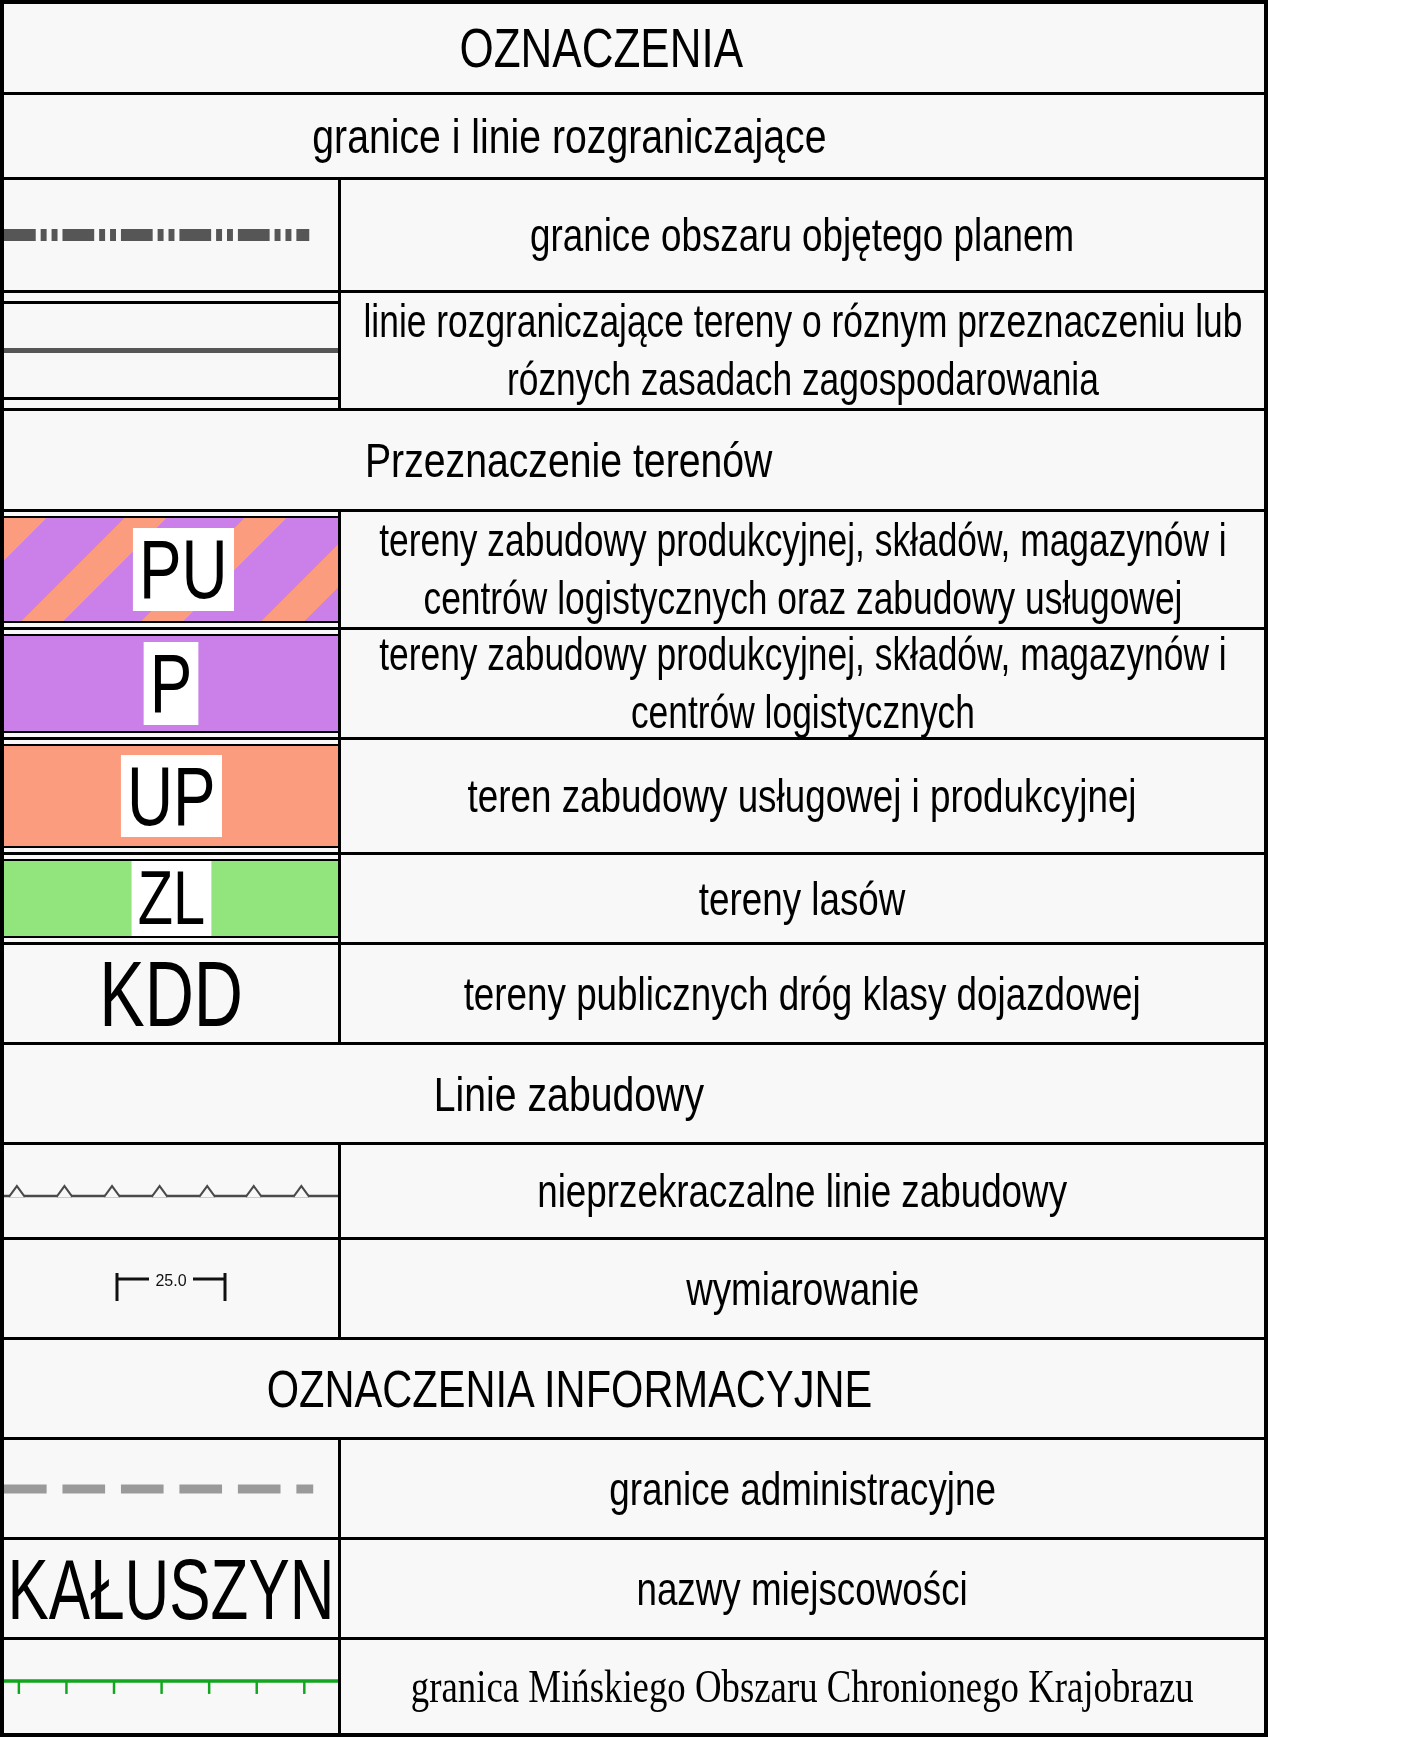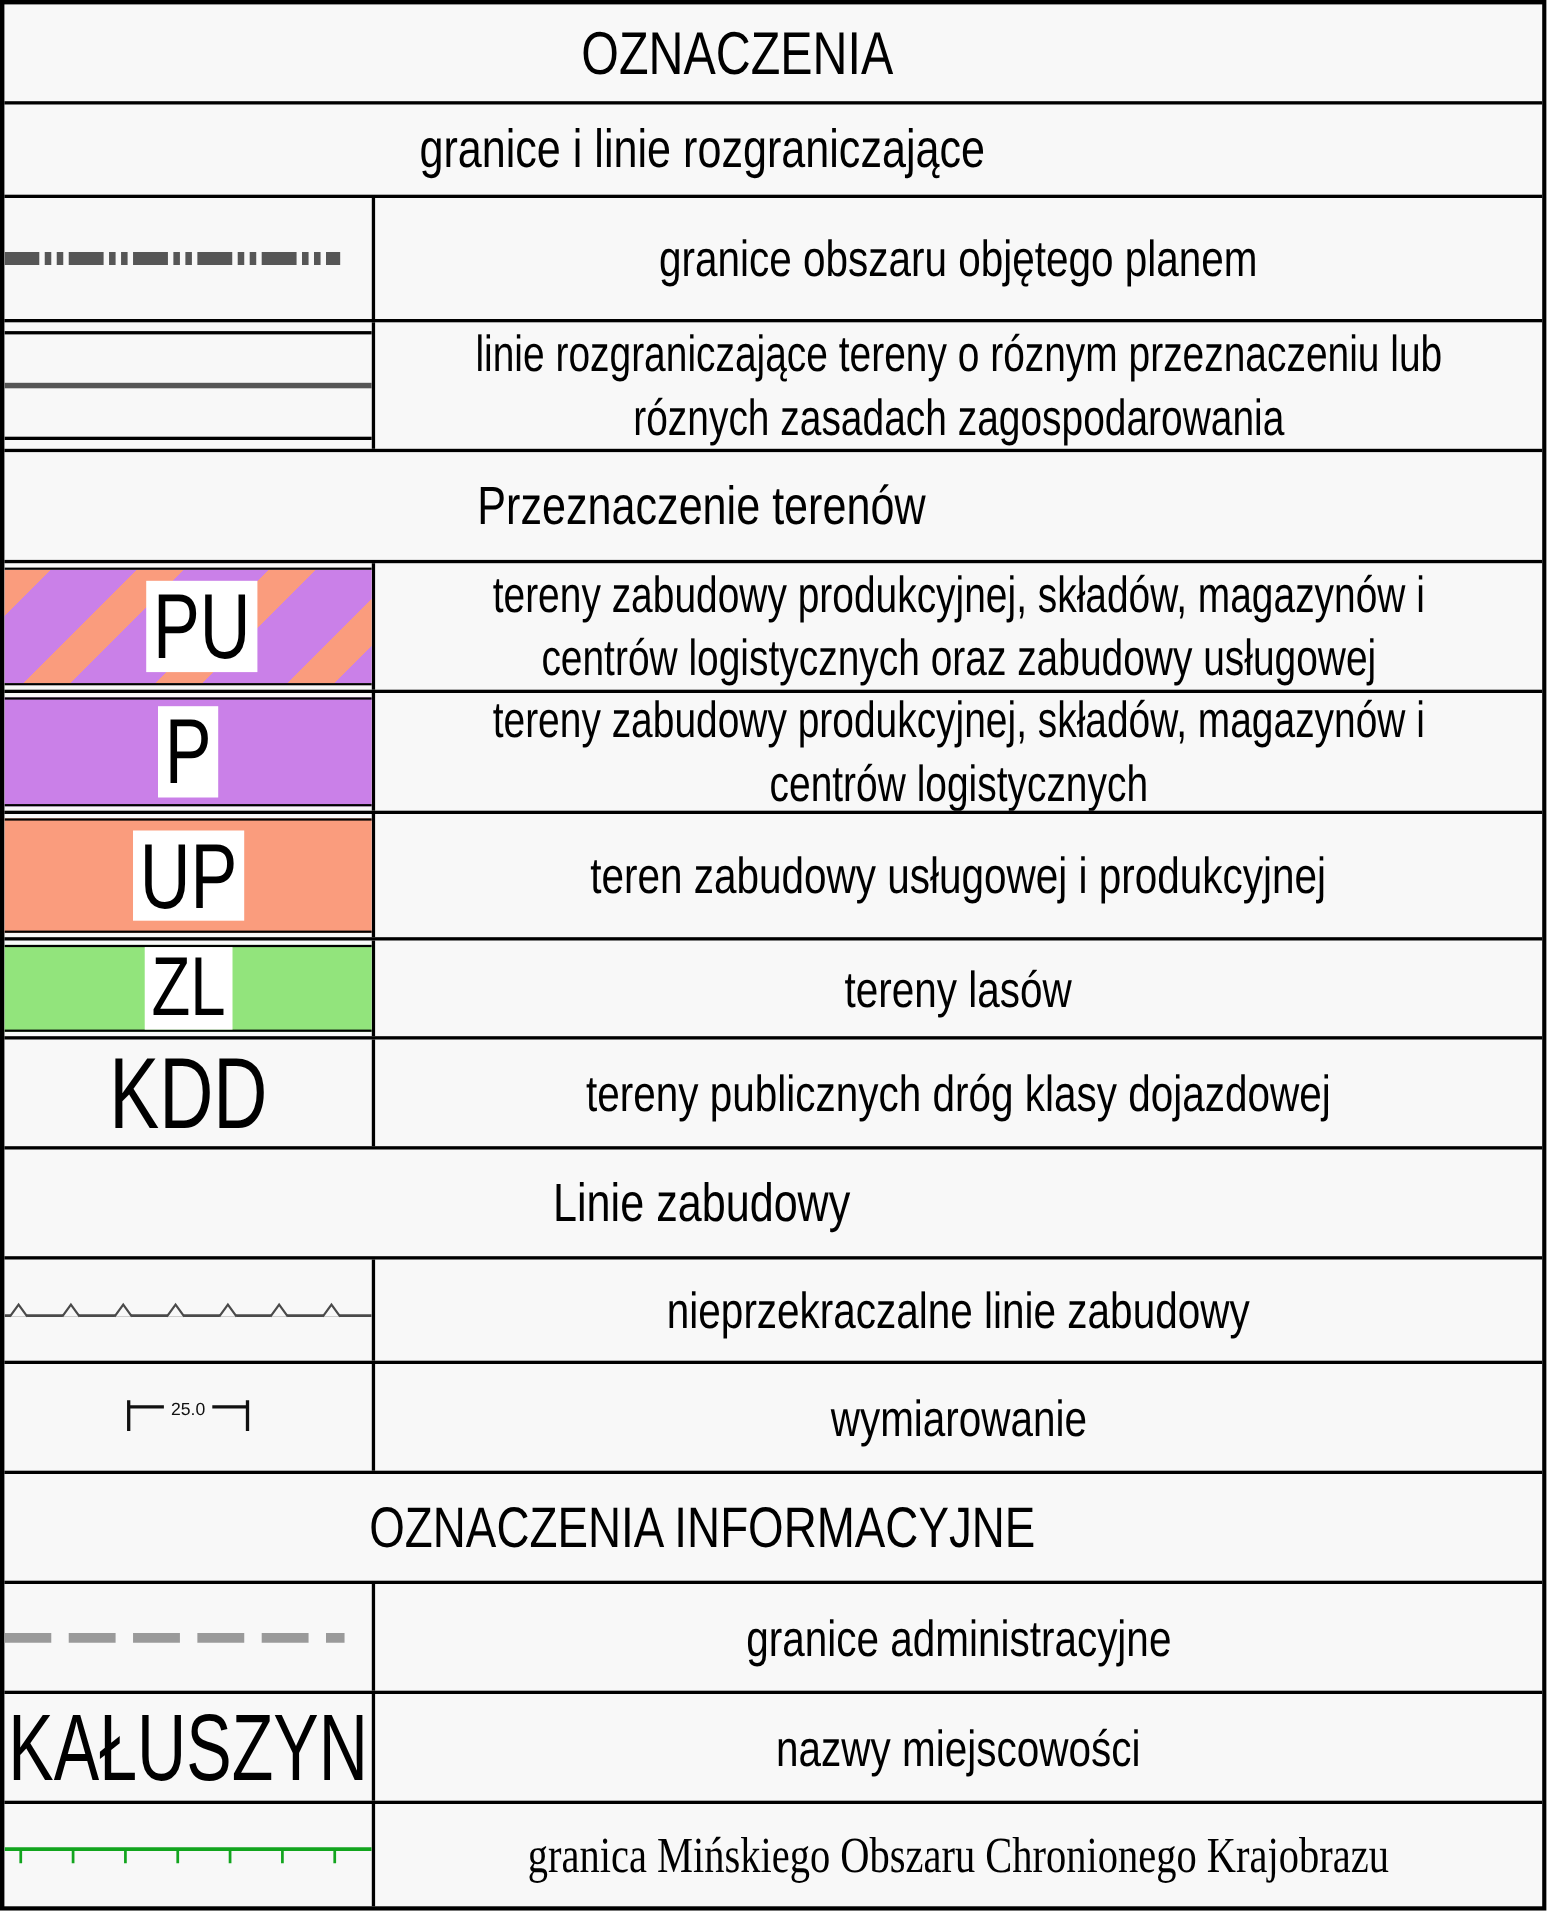--- a/index.html
+++ b/index.html
@@ -2,21 +2,21 @@
 <html style="--purple: #ca80e8; --salmon: #fa9c7d; --green: #92e47c; --dark-line: #565656; --admin-gray: #9a9a9a; --mochk-green: #12a51e; --chevron-line: #4a4a4a; --border-black: #000000; --bg: #f8f8f8;"><head>
 <meta charset="utf-8">
 <style>
   :root{
     --purple:#ca80e8; --salmon:#fa9c7d; --green:#92e47c;
     --dark-line:#565656; --admin-gray:#9a9a9a; --mochk-green:#12a51e;
     --chevron-line:#4a4a4a; --border-black:#000000; --bg:#f8f8f8;
   }
   *{margin:0;padding:0;box-sizing:border-box;}
   body{background:#fff;font-family:"Liberation Sans","DejaVu Sans",sans-serif;color:#000;}
-  .legend{width:1406px;height:1737px;border:4px solid var(--border-black);background:var(--bg);display:flex;flex-direction:column;}
+  .legend{width:1268px;height:1737px;border:4px solid var(--border-black);background:var(--bg);display:flex;flex-direction:column;}
   .row{display:flex;border-bottom:3px solid var(--border-black);flex:none;}
   .row:last-child{border-bottom:none;font-family:Liberation Serif, serif;}
   .sym{width:337px;flex:none;border-right:3px solid var(--border-black);position:relative;display:flex;align-items:center;justify-content:center;overflow:hidden;}
   .desc{flex:1;display:flex;align-items:center;justify-content:center;overflow:hidden;}
   .hdr{display:flex;align-items:center;justify-content:center;}
   
   .cond{display:inline-block;white-space:nowrap;transform:scaleX(0.8);}
   .t-title{font-size:55px;margin-right:65px;}
   .t-hdr{font-size:49px;margin-right:130px;}
   .t-desc{font-size:46px;}

